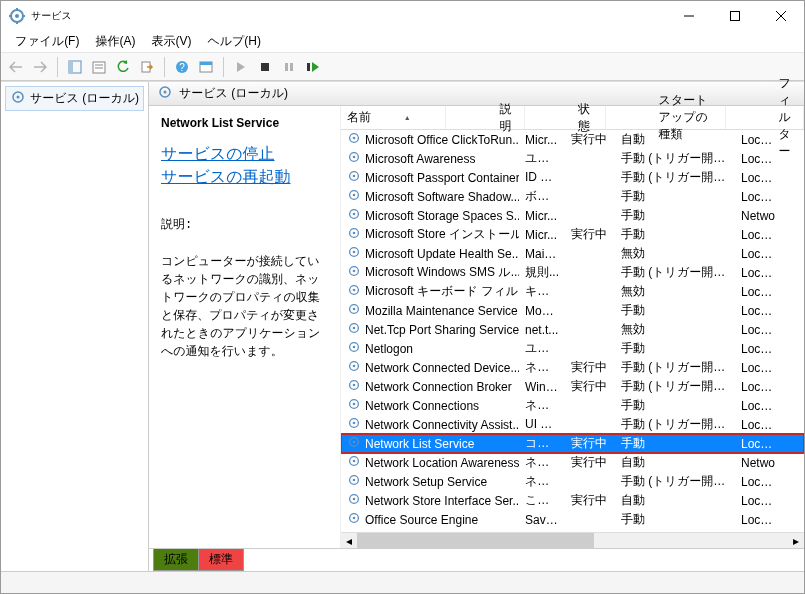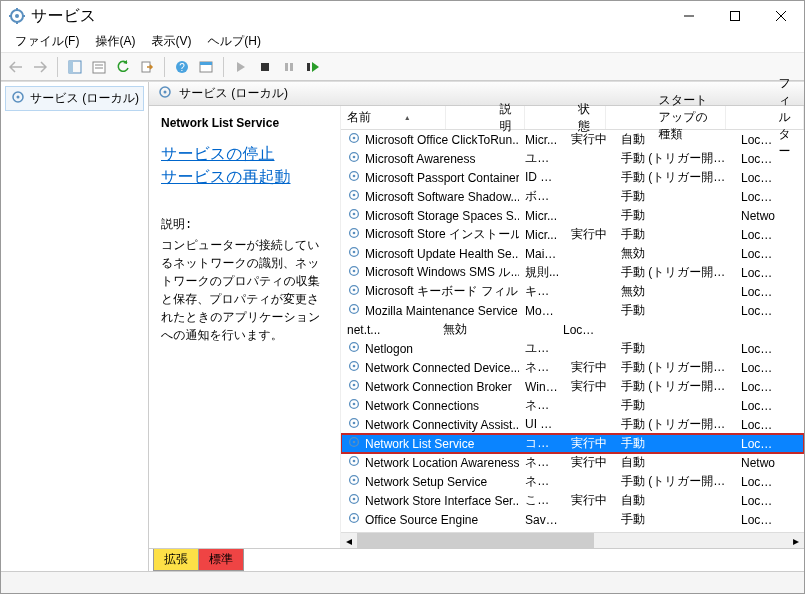--- a/index.html
+++ b/index.html
@@ -1,38 +1,38 @@
 <!DOCTYPE html>
 <html><head>
 <meta charset="utf-8">
 <style>
   * { box-sizing: border-box; font-family: "Meiryo UI", "Yu Gothic UI", "Segoe UI", sans-serif; }
   body { margin:0; background:#fff; color:#000; font-size:12px; }
   .window { width:805px; height:594px; border:1px solid #999; display:flex; flex-direction:column; }
   .titlebar { height:30px; display:flex; align-items:center; padding:0 0 0 8px; }
   .titlebar .icon { width:16px; height:16px; margin-right:6px; }
-  .titlebar .title { flex:1; font-size:16px; }
+  .titlebar .title { flex:1; font-size:10px; }
   .winbtns { display:flex; }
   .winbtn { width:46px; height:30px; display:flex; align-items:center; justify-content:center; color:#333; }
   .menubar { height:22px; display:flex; align-items:flex-start; padding:0 6px; border-bottom:1px solid #e5e5e5; }
   .menuitem { padding:2px 8px; font-size:12px; }
   .toolbar { height:28px; display:flex; align-items:center; padding:0 4px; border-bottom:1px solid #ccc; background:#f8f8f8; gap:2px; }
   .toolbar .sep { width:1px; height:20px; background:#ccc; margin:0 4px; }
   .tbtn { width:22px; height:22px; display:flex; align-items:center; justify-content:center; border:1px solid transparent; }
   .tbtn.dis { opacity:0.35; }
   .body { flex:1; display:flex; border-top:1px solid #ddd; min-height:0; }
   .left { width:148px; border-right:1px solid #ccc; background:#fff; padding:4px; }
   .leftitem { display:flex; align-items:center; gap:4px; padding:2px 4px; background:#f1f6fb; border:1px solid #b8d6f1; }
   .right { flex:1; display:flex; flex-direction:column; min-width:0; }
   .groupheader { height:24px; background:linear-gradient(#fdfdfd,#e8e8e8); border-bottom:1px solid #ccc; display:flex; align-items:center; padding:0 8px; gap:6px; }
   .content { flex:1; display:flex; border-bottom:1px solid #ccc; min-height:0; }
   .detailpane { width:192px; padding:10px 12px 6px 12px; font-size:12px; border-right:1px solid #eee; }
   .detailpane .selname { font-weight:bold; margin-bottom:14px; }
   .detailpane a { color:#0066cc; text-decoration:underline; display:block; margin-bottom:2px; font-size:16px;}
-  .detailpane .desclabel { margin-top:28px; margin-bottom:3px;font-family:Liberation Mono, monospace; }
+  .detailpane .desclabel { margin-top:28px; margin-bottom:19px;font-family:Liberation Mono, monospace; }
   .detailpane .desc { line-height:1.5; font-size:12px;}
   .listpane { flex:1; display:flex; flex-direction:column; min-width:0; }
   .cols { display:flex; height:24px; border-bottom:1px solid #ddd; background:#fff;gap:47px; }
   .col { padding:4px 6px; font-size:12px; border-right:1px solid #eee; display:flex; align-items:center; gap:4px;}
   .c-name { width:178px; }
   .c-desc { width:46px; }
   .c-stat { width:50px; }
   .c-start{ width:120px;font-family:Liberation Mono, monospace; }
   .c-log  { width:46px; }
   .rows { flex:1; overflow:hidden; position:relative; }
@@ -40,21 +40,21 @@
   .row.selected { background:#0a84ff; color:#fff; outline:2px solid #c62828; outline-offset:-1px;}
   .cell { padding:0 6px; white-space:nowrap; overflow:hidden; text-overflow:ellipsis; }
   .cell.name { width:178px; display:flex; align-items:center; gap:4px;}
   .cell.desc { width:46px; } .cell.stat { width:50px; } .cell.start{ width:120px; } .cell.log{ width:46px; }
   .rowscroll { height:16px; display:flex; background:#f0f0f0; border-top:1px solid #ddd; }
   .rowscroll .arrow { width:16px; display:flex; align-items:center; justify-content:center; }
   .rowscroll .track { flex:1; position:relative; }
   .rowscroll .thumb { position:absolute; left:0; top:0; height:100%; width:55%; background:#cdcdcd; }
   .tabs { height:22px; display:flex; align-items:flex-end; padding:0 4px;}
   .tab { border:1px solid #999; border-top:none; padding:2px 10px; font-size:12px; background:#ef4444; margin-right:-1px;}
-  .tab.active { background:#fde047; }
+  .tab.active { background:#4d7c0f; }
   .statusbar { height:22px; border-top:1px solid #ccc; background:#f5f5f5; }
   .gear-icon svg { width:16px; height:16px; }
   .sort-arrow { font-size:8px; color:#555; }
 </style>
 </head>
 <body>
 
 <div class="window">
 
   <div class="titlebar">
@@ -338,20 +338,27 @@
                       <circle cx="8" cy="8" r="1.5" fill="#5a8fbf"></circle>
                     </svg></span>
                   <span>Mozilla Maintenance Service</span>
                 </div>
                 <div class="cell desc">Mozi...</div>
                 <div class="cell stat"></div>
                 <div class="cell start">手動</div>
                 <div class="cell log">Local S</div>
               </div>
               <div class="row">
+                <div class="cell name">
+                  <span><svg viewBox="0 0 16 16" width="14" height="14">
+                      <circle cx="8" cy="8" r="5" fill="none" stroke="#5a8fbf" stroke-width="1.5"></circle>
+                      <circle cx="8" cy="8" r="1.5" fill="#5a8fbf"></circle>
+                    </svg></span>
+                  <span>Net.Tcp Port Sharing Service</span>
+                </div>
                 <div class="cell desc">net.t...</div>
                 <div class="cell stat"></div>
                 <div class="cell start">無効</div>
                 <div class="cell log">Local S</div>
               </div>
               <div class="row">
                 <div class="cell name">
                   <span><svg viewBox="0 0 16 16" width="14" height="14">
                       <circle cx="8" cy="8" r="5" fill="none" stroke="#5a8fbf" stroke-width="1.5"></circle>
                       <circle cx="8" cy="8" r="1.5" fill="#5a8fbf"></circle>

